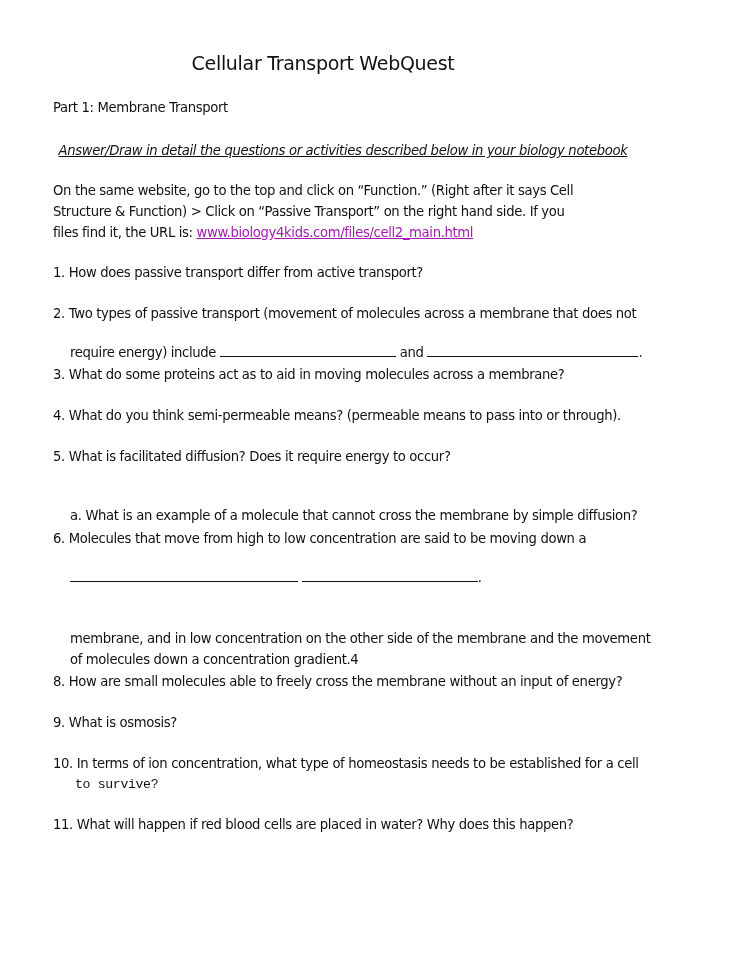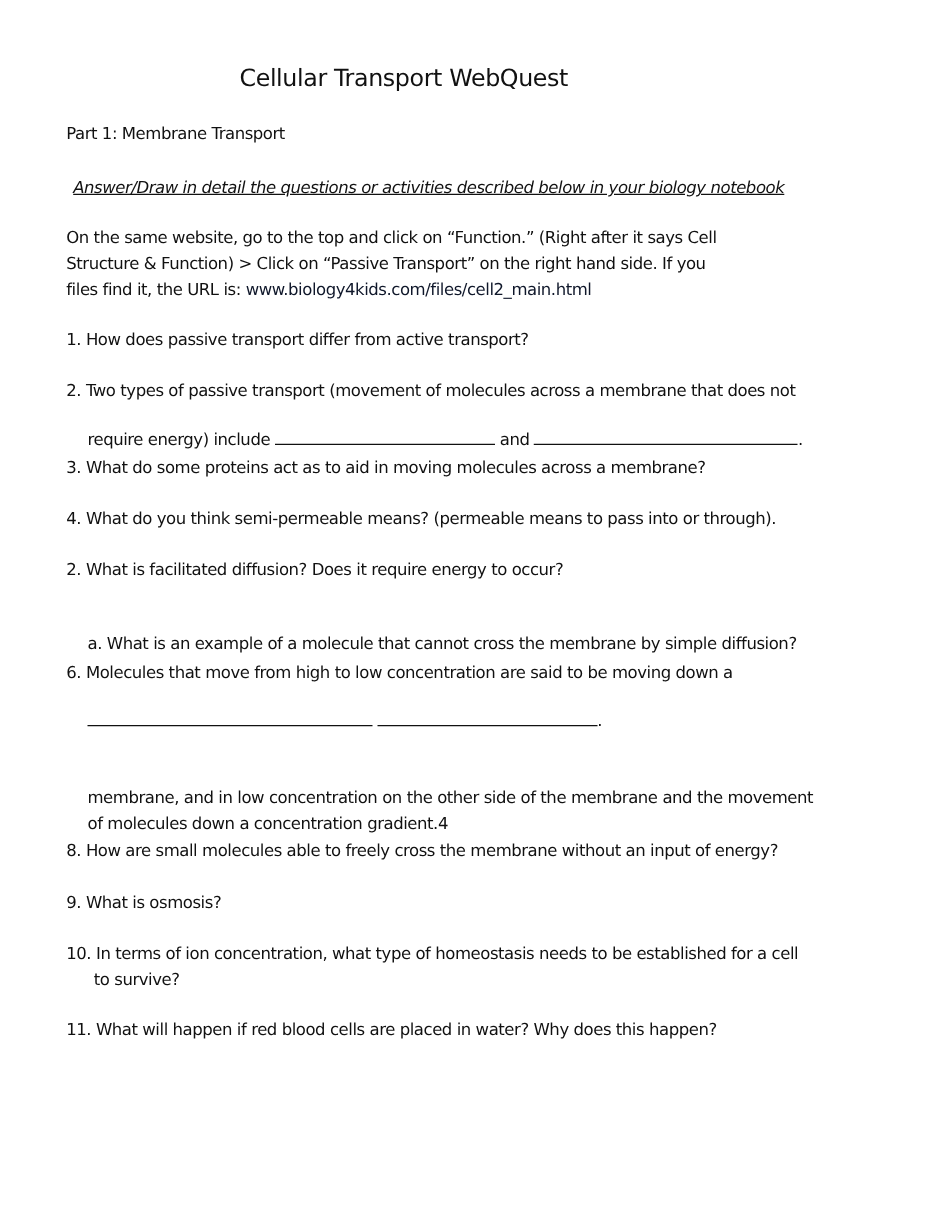--- a/index.html
+++ b/index.html
@@ -10,27 +10,27 @@
   .page { position: absolute; left: 0; top: 0; width: 749px; height: 970px; }
   .title {
     position: absolute; top: 52px; left: 0; width: 646px; text-align: center;
     font-size: 19px; letter-spacing: -0.3px; color: #111;
   }
   .t {
     position: absolute; left: 53px; font-size: 13.2px; letter-spacing: -0.35px;
     white-space: nowrap; line-height: 21px; color: #111;
   }
   .indent { left: 70px; margin-top: 18px; }
-  .indent2 { left: 75px; }
+  .indent2 { left: 75px; font-family: Liberation Mono, monospace; }
   .instr {
     position: absolute; top: 140px; left: 0; width: 686px; text-align: center;
     font-size: 13.2px; font-style: italic; text-decoration: underline;
     letter-spacing: -0.35px; line-height: 21px;
   }
-  a.link { color: #0f172a; }
+  a.link { color: #a21caf; text-decoration: underline; }
   .blank { display: inline-block; border-bottom: 1px solid #111; height: 13px; vertical-align: baseline; }
 </style>
 </head>
 <body>
 
 <div class="page">
   <div class="title">Cellular Transport WebQuest</div>
   <div class="t" style="top:97px">Part 1: Membrane Transport</div>
   <div class="instr">Answer/Draw in detail the questions or activities described below in your biology notebook</div>
 
@@ -42,21 +42,21 @@
 
   <div class="t" style="top:262px">1. How does passive transport differ from active transport?</div>
 
   <div class="t" style="top:303px">2. Two types of passive transport (movement of molecules across a membrane that does not</div>
   <div class="t indent" style="top:324px">
     <span>require energy) include </span><span class="blank" style="width:176px"></span><span> and </span><span class="blank" style="width:211px"></span><span>.</span>
   </div>
 
   <div class="t" style="top:364px">3. What do some proteins act as to aid in moving molecules across a membrane?</div>
   <div class="t" style="top:405px">4. What do you think semi-permeable means? (permeable means to pass into or through).</div>
-  <div class="t" style="top:446px">2. What is facilitated diffusion? Does it require energy to occur?</div>
+  <div class="t" style="top:446px">5. What is facilitated diffusion? Does it require energy to occur?</div>
   <div class="t indent" style="top:487px">a. What is an example of a molecule that cannot cross the membrane by simple diffusion?</div>
 
   <div class="t" style="top:528px">6. Molecules that move from high to low concentration are said to be moving down  a</div>
   <div class="t indent" style="top:549px">
     <span class="blank" style="width:228px"></span>&nbsp;<span class="blank" style="width:176px"></span><span>.</span>
   </div>
 
   <div class="t indent" style="top:610px">membrane, and in low concentration on the other side of the membrane and the movement</div>
   <div class="t indent" style="top:631px">of molecules down a concentration gradient.4</div>
 

